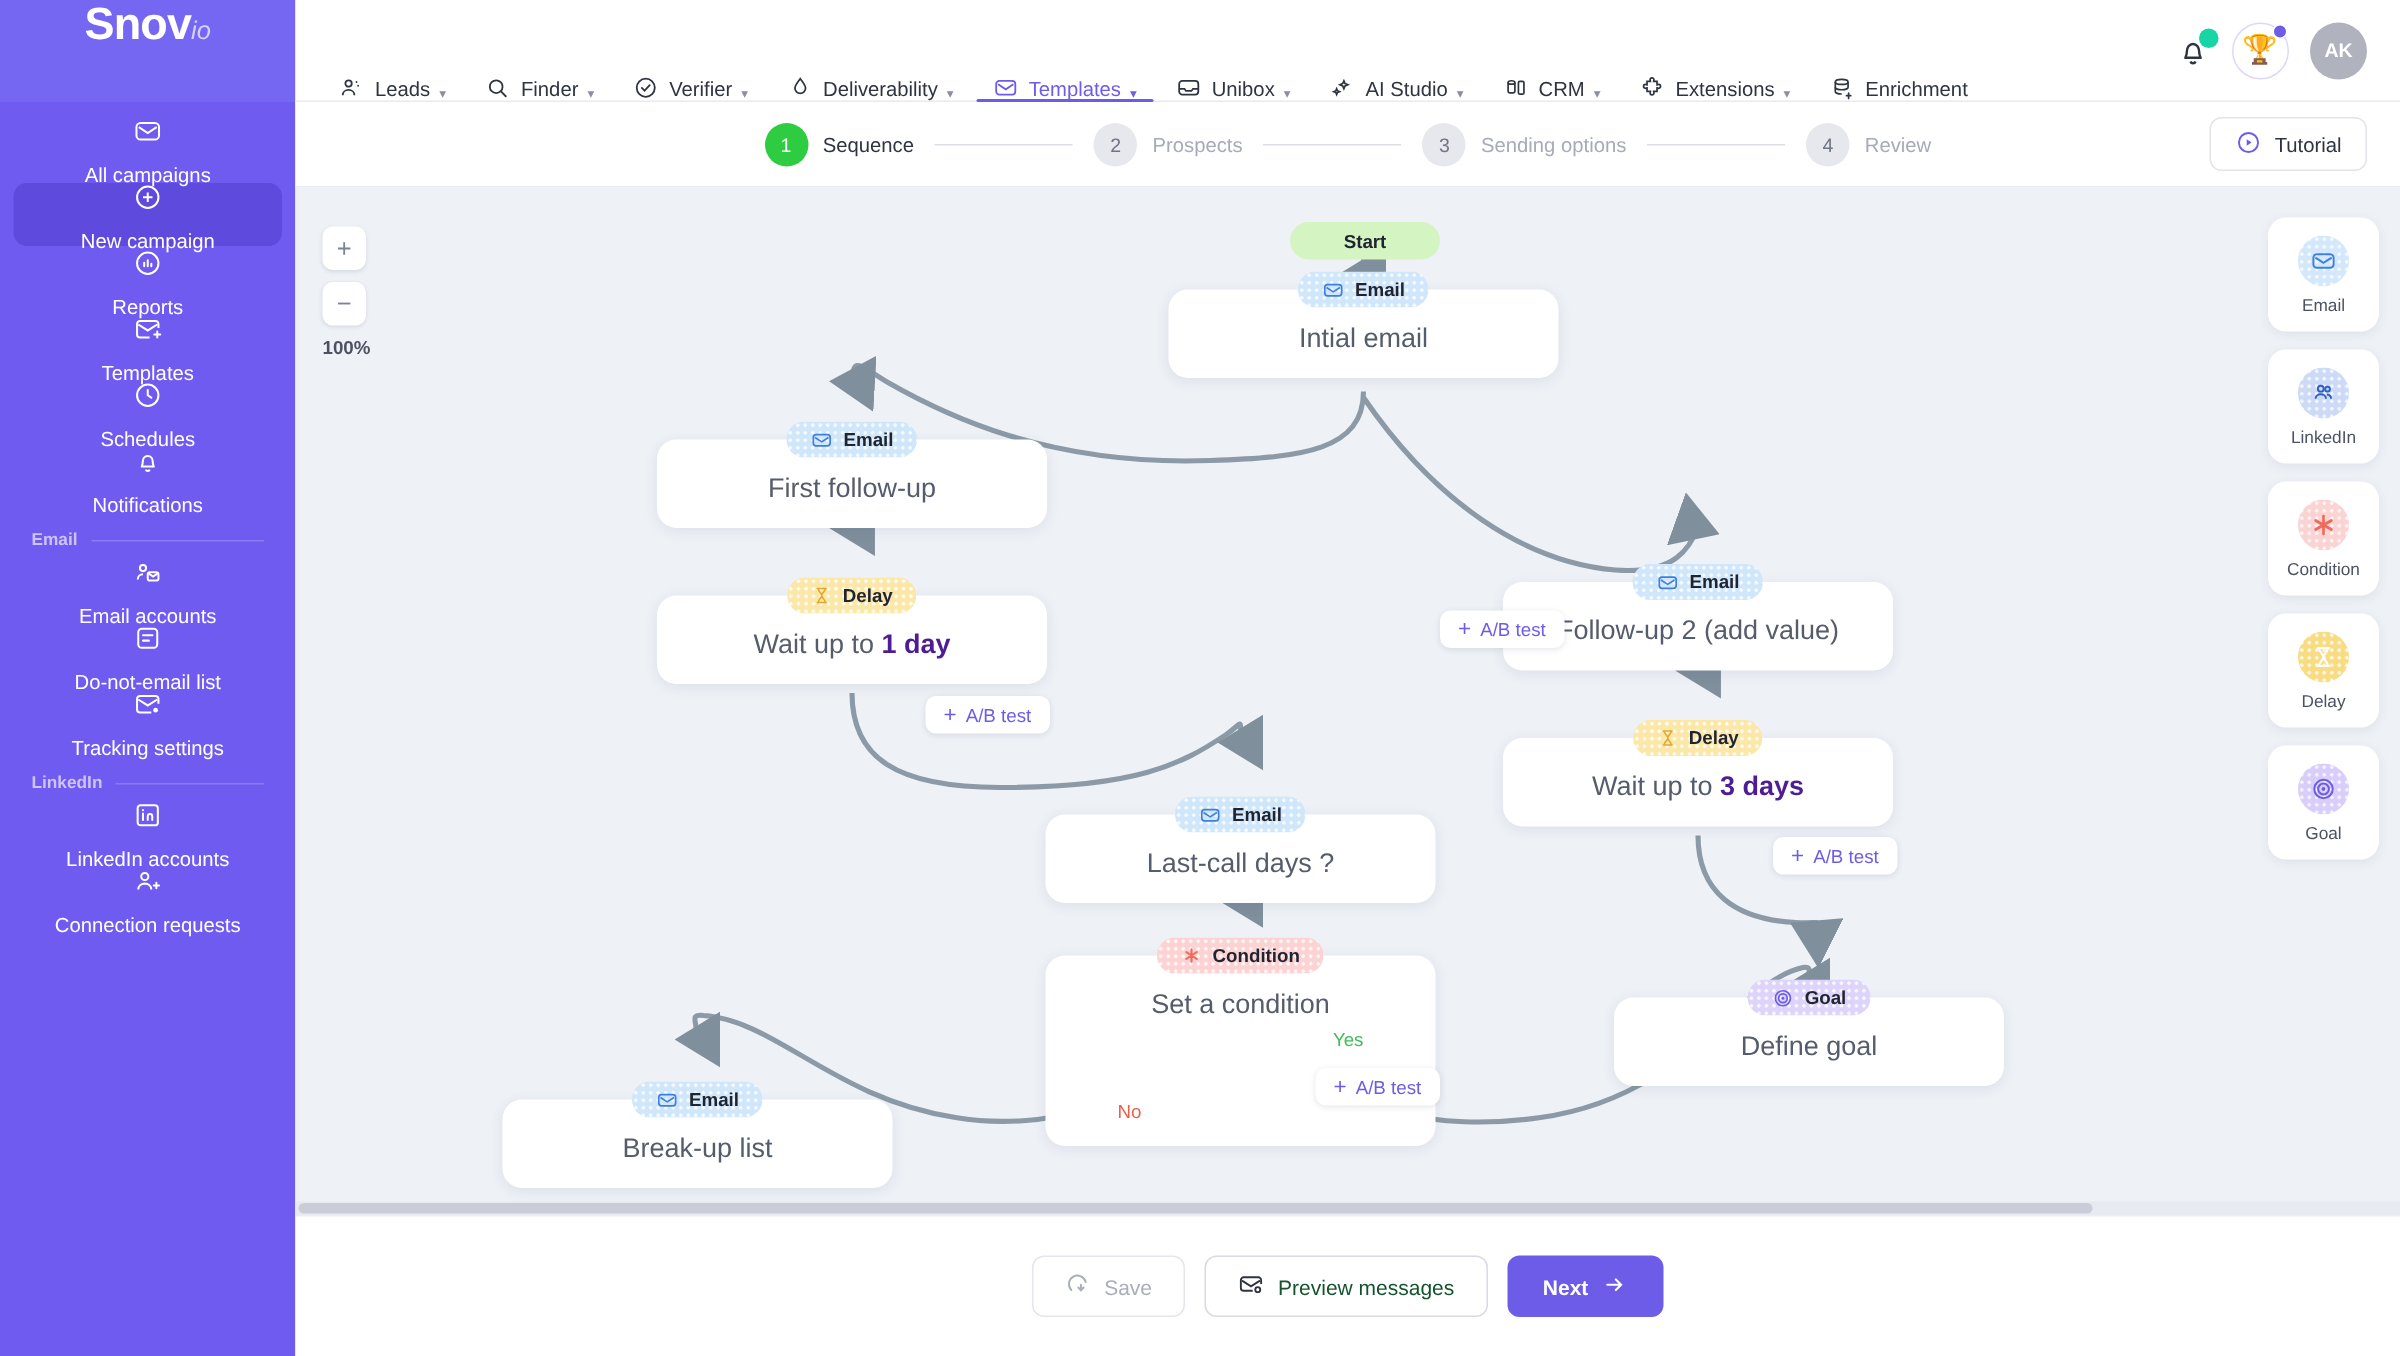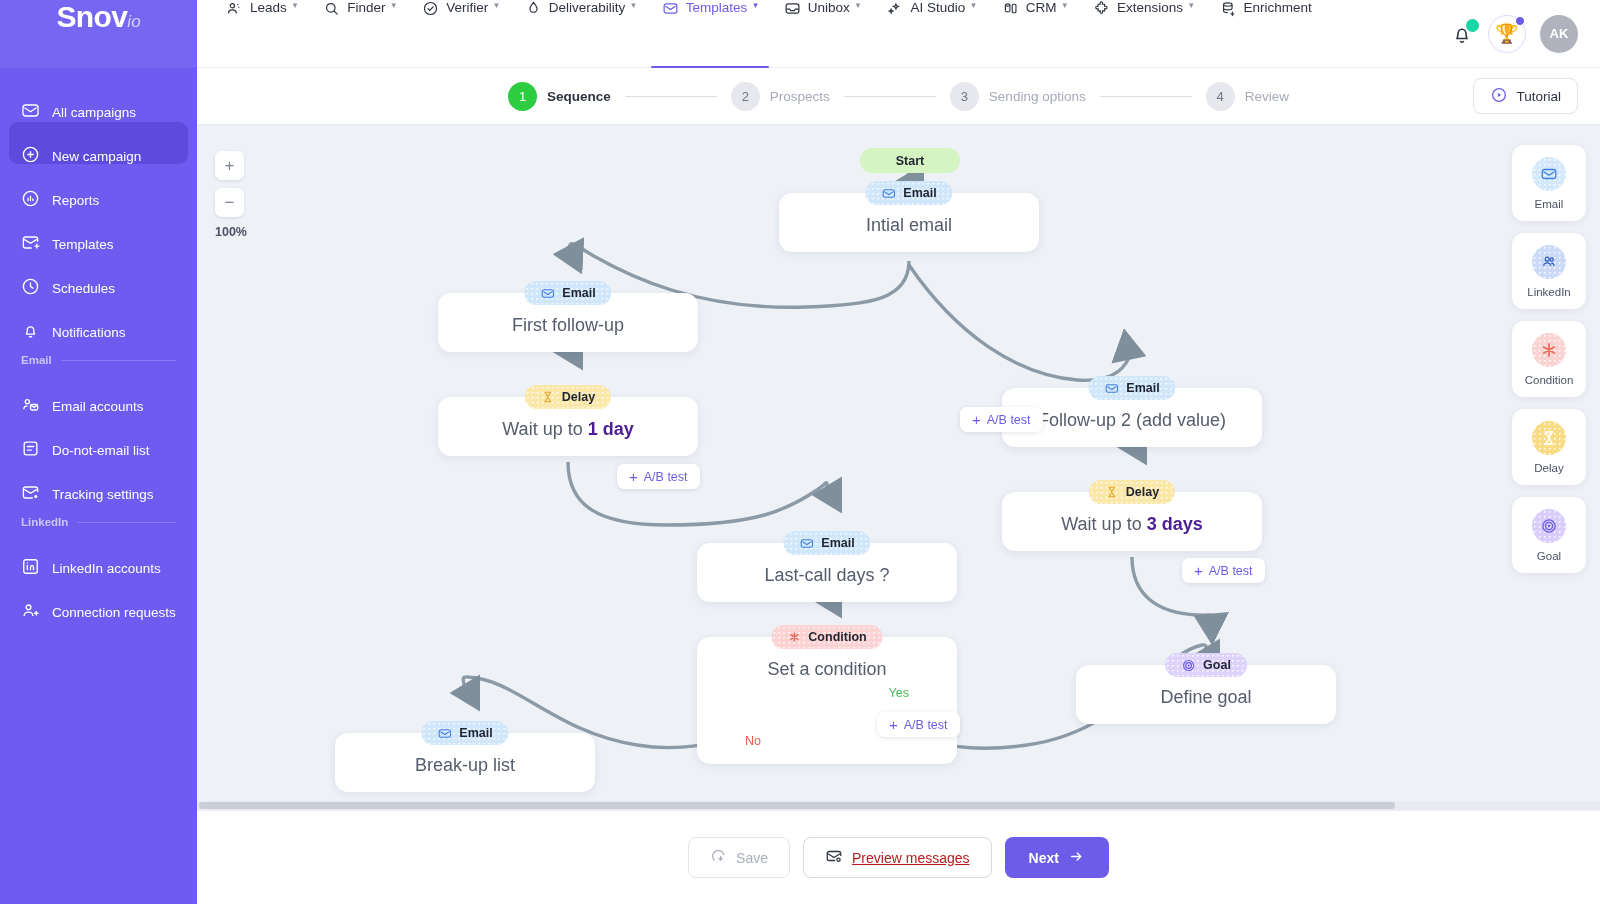--- a/index.html
+++ b/index.html
@@ -32,29 +32,30 @@
   .brand-text {
     font-size: 30px; font-weight: bold; letter-spacing: -0.6px;
     color: #ffffff;
   }
   .brand-text .io {
     font-size: 17px; font-weight: normal; font-style: italic;
     color: #d5cffb; letter-spacing: 0;
   }
   .nav { padding: 10px 9px 0 9px; }
   .nav-item {
-    display: flex; align-items: flex-end; gap: 12px;
+    display: flex; align-items: center; gap: 12px;
     height: 42px;
     padding: 0 12px;
     border-radius: 9px;
     margin-bottom: 2px;
     cursor: pointer;
     font-size: 13.5px;
     color: #ffffff;
     font-weight: 500;
+    flex-direction: column;
   }
   .nav-item.active { background: rgba(60,40,180,0.33); }
   .nav-icon { width: 19px; height: 19px; flex: 0 0 19px; display: block; }
   .nav-icon svg { display: block; width: 19px; height: 19px; }
   .nav-group {
     display: flex; align-items: center; gap: 9px;
     padding: 12px 12px 6px 12px;
     font-size: 11.5px; font-weight: bold;
     color: #cdc3fb;
   }
@@ -67,21 +68,21 @@
   .topbar {
     height: 68px; flex: 0 0 68px;
     background: #fff;
     border-bottom: 1px solid #e9eaf0;
     display: flex; align-items: center;
     padding: 0 22px 0 18px;
     position: relative;
   }
   .topnav { display: flex; align-items: center; height: 100%; gap: 4px; }
   .topnav-item {
-    display: flex; align-items: flex-start; gap: 7px;
+    display: flex; align-items: flex-end; gap: 7px;
     height: 100%;
     padding: 0 11px;
     font-size: 13.5px;
     color: #2e3440;
     cursor: pointer;
     position: relative;
     white-space: nowrap;
   }
   .topnav-item .ti-ico { width: 17px; height: 17px; display: block; }
   .topnav-item .ti-ico svg { display:block; width:17px; height:17px; }
@@ -130,21 +131,21 @@
   .steps { display: flex; align-items: center; }
   .step { display: flex; align-items: center; gap: 10px; cursor: pointer; }
   .step-num {
     width: 29px; height: 29px; border-radius: 50%;
     display: flex; align-items: center; justify-content: center;
     font-size: 13px; font-weight: 500;
     background: #e7e8ee; color: #6f7585;
   }
   .step.done .step-num { background: #2ecc40; color: #fff; }
   .step-label { font-size: 13.5px; color: #a6abb8; }
-  .step.done .step-label { color: #2e3440; font-weight: 700; }
+  .step.done .step-label { color: #2e3440; font-weight: 400; }
   .step-line { width: 92px; height: 1px; background: #dcdee6; margin: 0 14px; }
   .tutorial-btn {
     position: absolute; right: 22px;
     display: flex; align-items: center; gap: 8px;
     height: 36px; padding: 0 16px;
     border: 1px solid #e2e3ec; border-radius: 8px;
     background: #fff; cursor: pointer;
     font-size: 13.5px; color: #2e3440;
   }
 
@@ -262,21 +263,21 @@
     gap: 13px;
     border-top: 1px solid #edeef3;
   }
   .btn {
     display: flex; align-items: center; gap: 9px;
     height: 41px; padding: 0 21px;
     border-radius: 8px; font-size: 14px;
     cursor: pointer; white-space: nowrap;
   }
   .btn-ghost { border: 1px solid #e4e5ed; background: #fff; color: #a9aeba; }
-  .btn-outline { border: 1px solid #d8dae4; background: #fff; color: #b91c1c; text-decoration: underline; }
+  .btn-outline { border: 1px solid #d8dae4; background: #fff; color: #14532d; }
   .btn-primary { background: #6c5ce7; color: #fff; font-weight: 600; border: none; padding: 0 24px; }
 </style>
 </head>
 <body>
 
 <div class="app">
 
   <aside class="sidebar">
     <div class="brand">
       <div class="brand-text">

